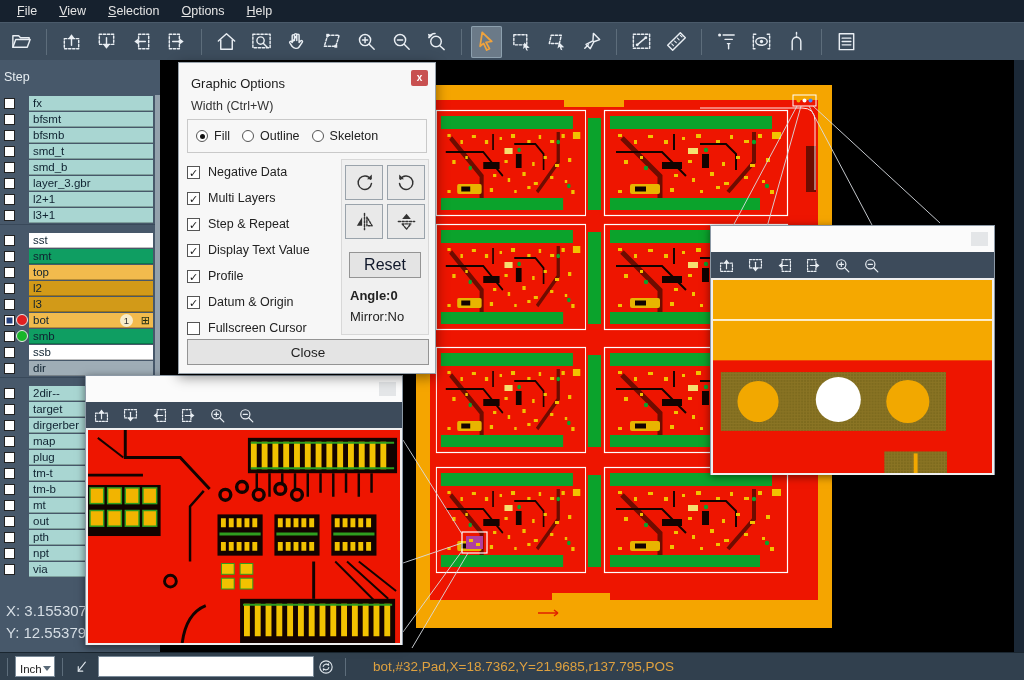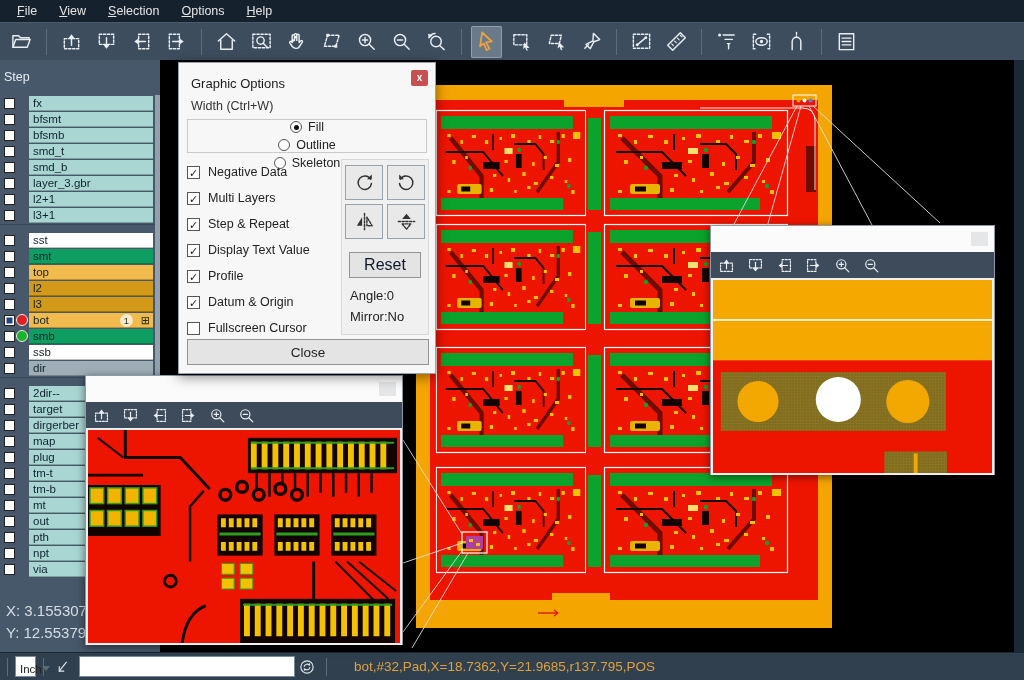--- a/index.html
+++ b/index.html
@@ -68,45 +68,45 @@
   .popup-bl{left:85px;top:375px;width:318px;height:270px;z-index:30;}
   .popup-bl .popup-body{height:217px;}
 
   
   .dialog{position:absolute;left:178px;top:62px;width:258px;height:312px;background:#f7f7f7;
           border:1px solid #98a2ab;box-shadow:0 3px 12px rgba(0,0,0,.45);z-index:40;}
   .dlg-title{height:28px;display:flex;align-items:flex-end;padding-left:12px;font-size:13px;color:#1a1a1a;position:relative;}
   .dlg-close{position:absolute;right:7px;top:7px;width:17px;height:16px;background:#c85050;border:none;border-radius:2px;
              color:#fff;font-size:10px;line-height:14px;text-align:center;cursor:pointer;padding:0;font-weight:bold;}
   .dlg-widthlabel{margin:8px 12px 6px;font-size:12.5px;color:#333;}
-  .radio-box{margin:0 8px;border:1px solid #c9c9c9;height:34px;display:flex;align-items:center;padding:0 8px;gap:4px;flex-direction:column;}
+  .radio-box{margin:0 8px;border:1px solid #c9c9c9;height:34px;display:flex;align-items:center;padding:0 8px;gap:12px;}
   .radio-item{display:flex;align-items:center;gap:6px;font-size:12.5px;color:#222;cursor:pointer;}
   .rdo{width:12px;height:12px;border-radius:50%;border:1px solid #555;background:#fff;position:relative;flex:none;}
   .rdo.sel::after{content:"";position:absolute;left:2.5px;top:2.5px;width:5px;height:5px;border-radius:50%;background:#111;}
   .opt-col{position:absolute;left:8px;top:96px;width:150px;}
   .opt-row{display:flex;align-items:center;gap:8px;height:26px;font-size:12.5px;color:#222;cursor:pointer;}
   .cbx{width:13px;height:13px;border:1px solid #555;background:#fff;color:#1a1a1a;font-size:11px;
        line-height:12px;text-align:center;flex:none;}
   .cbx.off{color:transparent;}
   .dlg-right{position:absolute;left:162px;top:96px;width:88px;height:176px;background:#f0f0f0;border:1px solid #d8d8d8;}
   .xf-grid{display:grid;grid-template-columns:38px 38px;gap:4px;justify-content:center;padding-top:5px;}
   .xf-btn{width:38px;height:35px;background:#e9e9e9;border:1px solid #9aa3ab;color:#333;cursor:pointer;
           display:flex;align-items:center;justify-content:center;padding:0;}
   .reset-btn{display:block;margin:13px auto 0;width:72px;height:26px;background:#e4e4e4;border:1px solid #949494;
              font-size:16px;color:#0f172a;cursor:pointer;font-family:"Liberation Sans",sans-serif;}
-  .angle-txt{margin:10px 0 0 8px;font-size:13px;color:#222;}
+  .angle-txt{margin:10px 0 0 8px;font-size:13px;color:#222;font-weight:bold;}
   .mirror-txt{margin:6px 0 0 8px;font-size:13px;color:#222;}
   .close-btn{position:absolute;left:8px;bottom:8px;width:242px;height:26px;background:#e4e4e4;border:1px solid #949494;
              font-size:13.5px;color:#222;cursor:pointer;font-family:"Liberation Sans",sans-serif;}
 
   
   .statusbar{position:absolute;left:0;top:652px;width:1024px;height:28px;background:#31404e;
              display:flex;align-items:center;border-top:1px solid #1a2630;}
   .sb-sep{width:1px;height:18px;background:#5d6d7b;margin:0 7px;flex:none;}
-  .unit-select{width:21px;height:21px;background:#fff;border:1px solid #7a8a98;display:flex;align-items:center;
+  .unit-select{width:40px;height:21px;background:#fff;border:1px solid #7a8a98;display:flex;align-items:center;
                justify-content:space-between;padding:4px 3px 0 4px;font-size:11.5px;color:#222;cursor:pointer;flex:none;}
   .sb-icon{color:#dfe6ec;width:18px;height:18px;flex:none;margin:0 3px;}
   .sb-icon .ig{width:18px;height:18px;}
   .cmd-input{width:216px;height:21px;background:#fff;border:1px solid #7a8a98;margin-left:4px;font-size:12px;
              padding:0 4px;color:#222;flex:none;font-family:"Liberation Sans",sans-serif;}
   .sel-info{color:#dfa13f;font-size:13.5px;white-space:nowrap;margin-left:20px;}
 </style>
 </head>
 <body>
 

